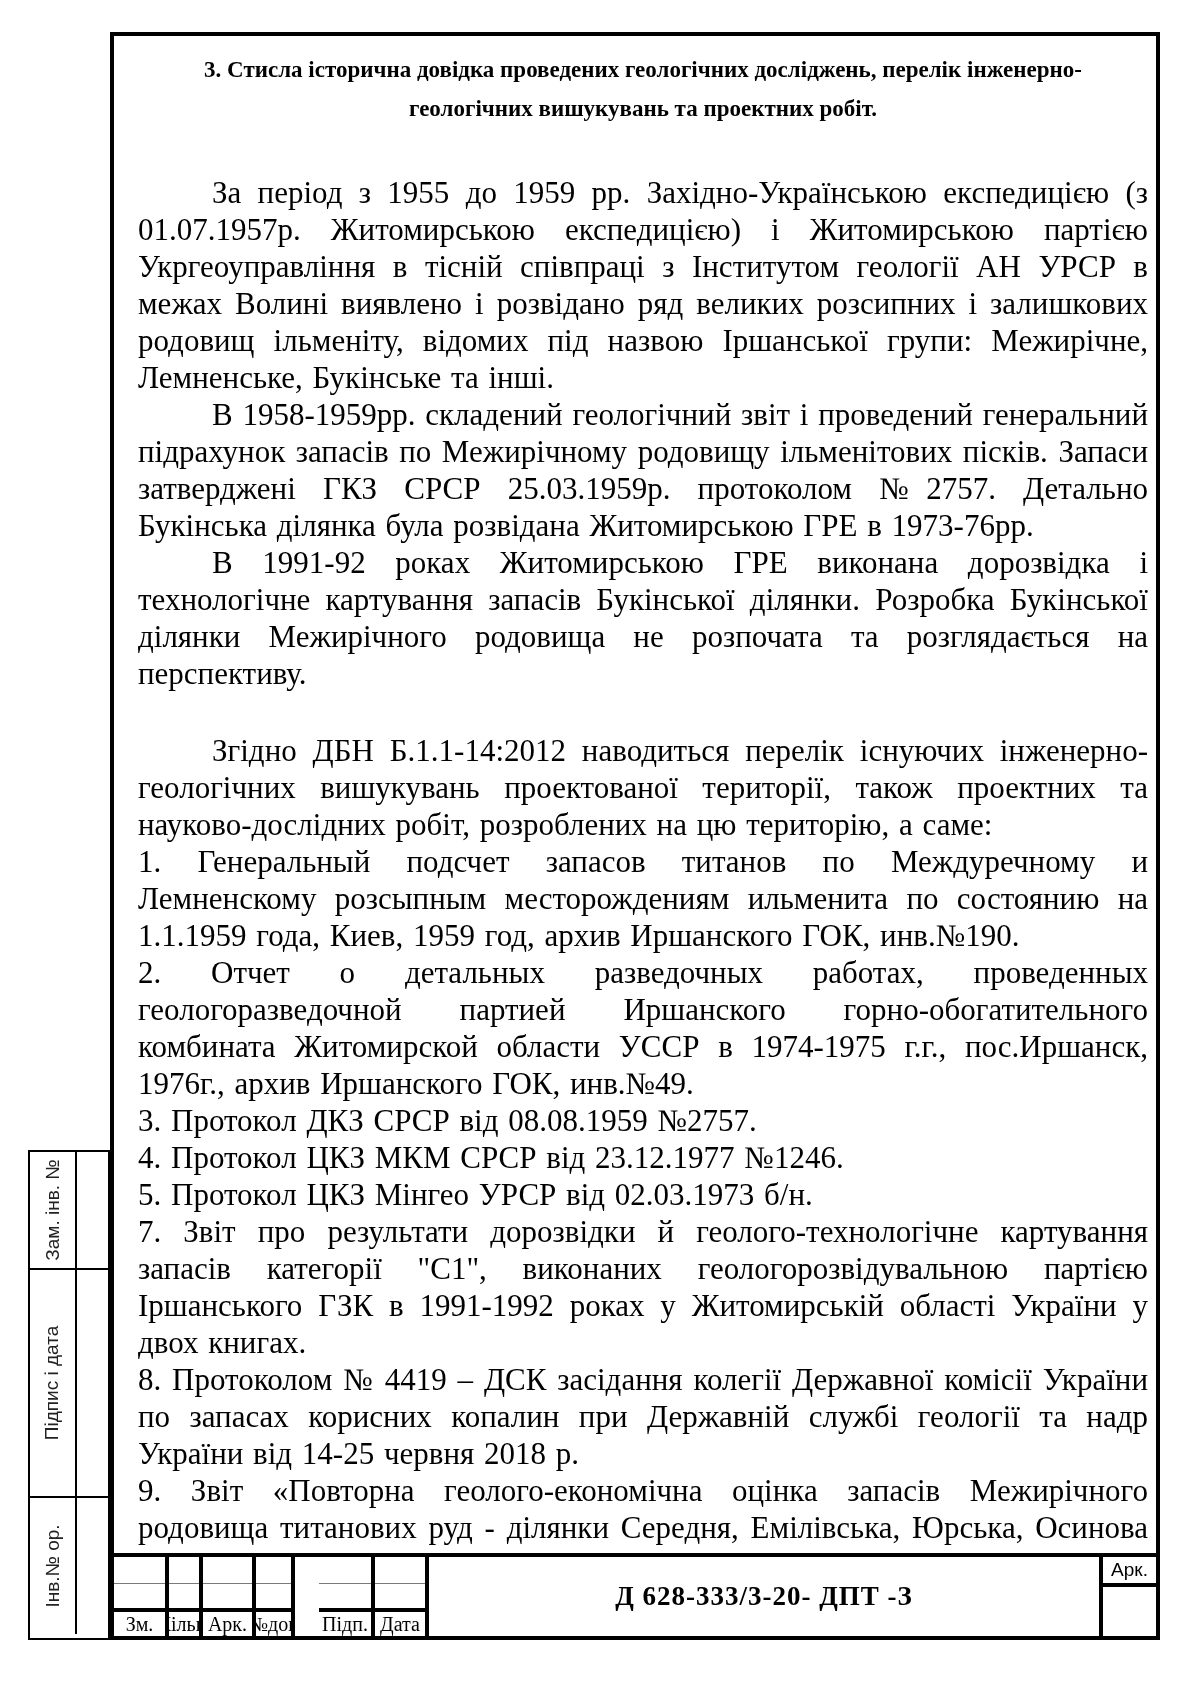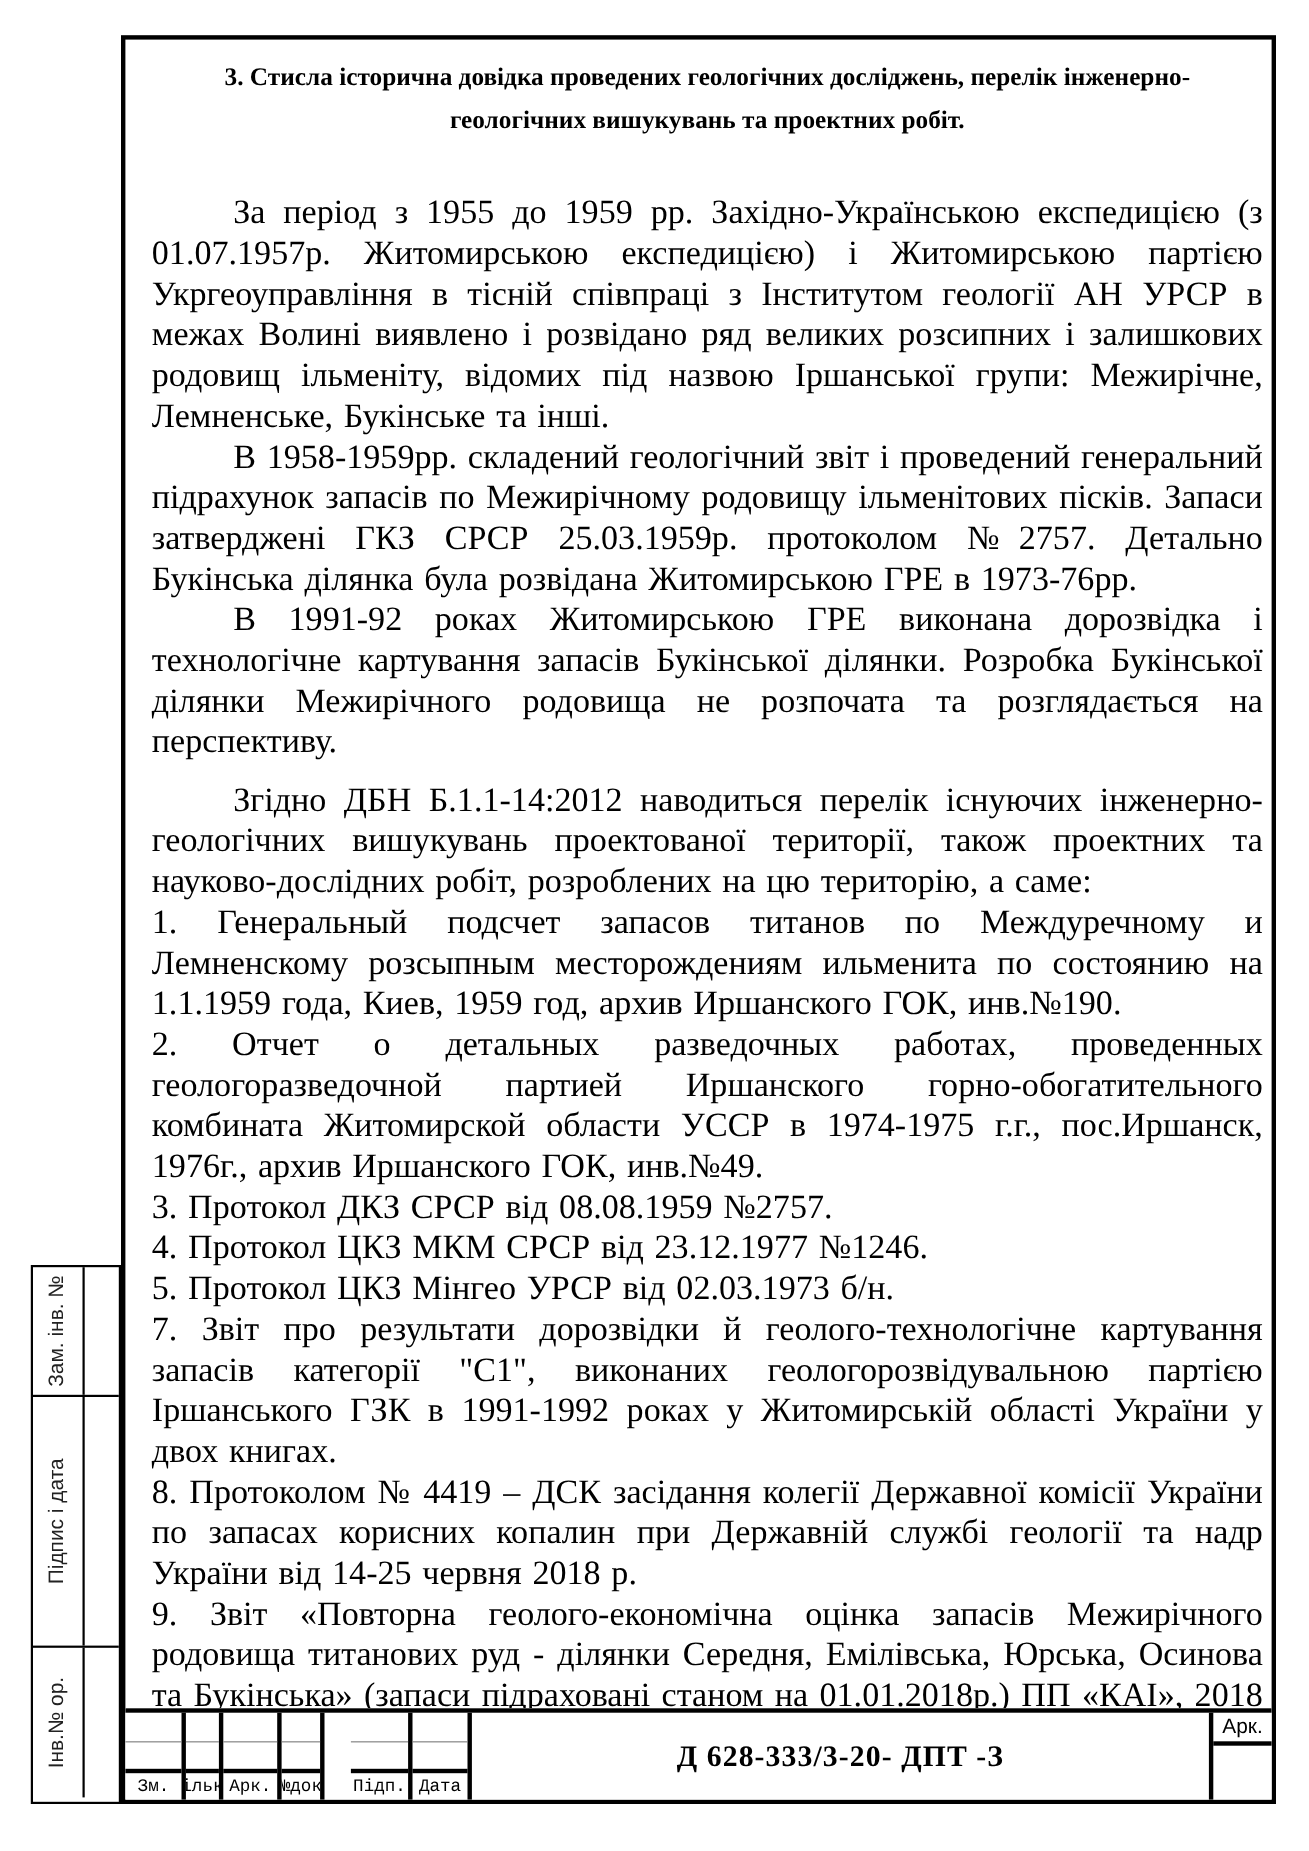--- a/index.html
+++ b/index.html
@@ -38,21 +38,21 @@
     line-height: 39px;
     margin: 2px 10px 46px 10px;
   }
   .para {
     font-size: 31px;
     line-height: 37px;
     text-align: justify;
     word-spacing: 2px;
   }
   .ind { text-indent: 74px; }
-  .gap { margin-top: 16px; }
+  .gap { margin-top: 40px; }
 
   
   .side-strip {
     position: absolute;
     left: 28px; top: 1150px;
     width: 82px; height: 490px;
     border: 2px solid #000;
     background: #fff;
   }
   .side-cell { display: flex; border-bottom: 2px solid #000; }
@@ -88,22 +88,22 @@
     border-right: 4px solid #000;
     display: flex; flex-direction: column;
   }
   .w1 { width: 55px; } .w2 { width: 34px; } .w3 { width: 53px; }
   .w4 { width: 39px; text-align: center; } .w5 { width: 80px; padding-left: 24px; } .w6 { width: 54px; }
   .tb-r1 { height: 27px; border-bottom: 1px solid #7a7a7a; }
   .tb-r2 { height: 28px; border-bottom: 4px solid #000; }
   .tb-r3 {
     flex: 1;
     display: flex; align-items: center; justify-content: center;
-    font-family: Liberation Mono, monospace;
-    font-size: 16px;
+    font-family: Liberation Serif, serif;
+    font-size: 20px;
     white-space: nowrap; overflow: hidden;
   }
   .tb-doc {
     flex: 1;
     border-right: 4px solid #000;
     display: flex; align-items: center; justify-content: center;
     font-family: "Liberation Serif", serif;
     font-size: 27px;
     font-weight: bold;
     letter-spacing: 1px;

